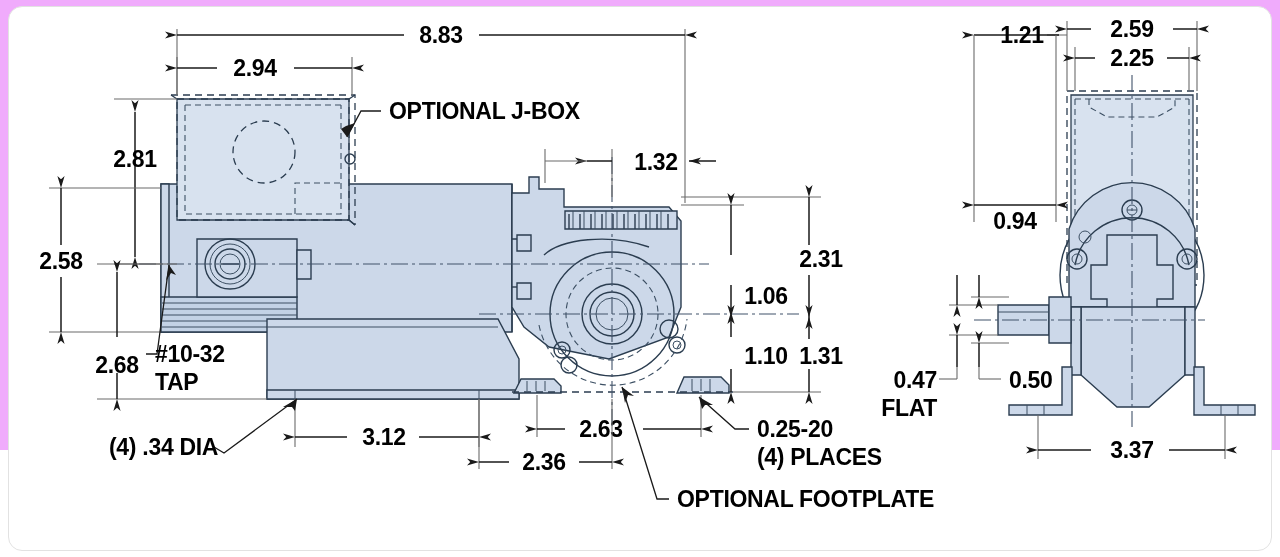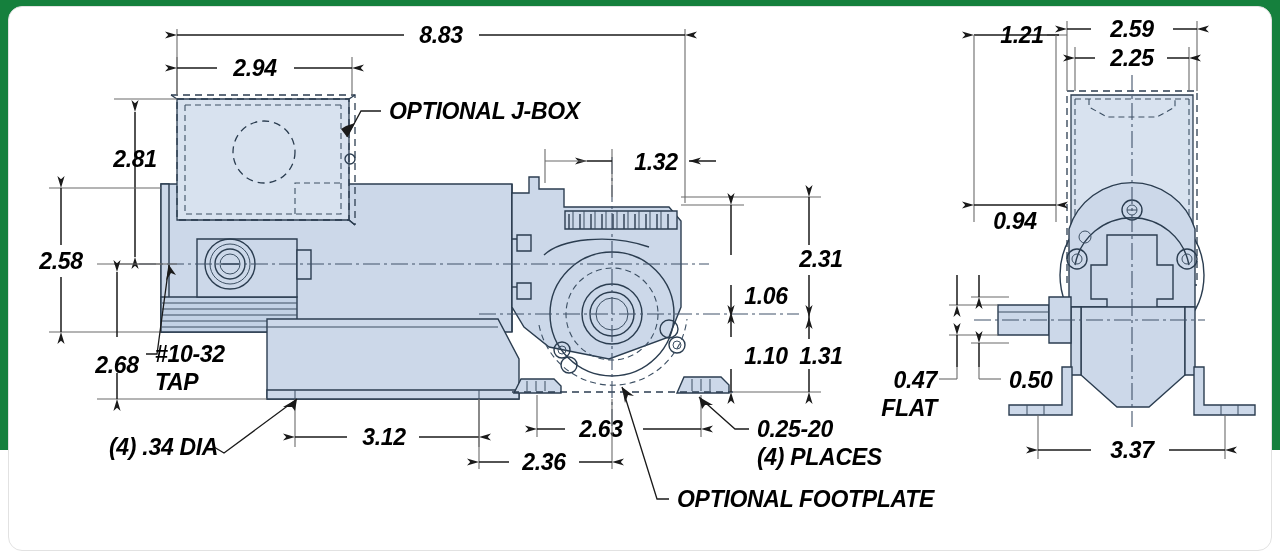--- a/index.html
+++ b/index.html
@@ -4,23 +4,22 @@
 <title>Gearmotor Dimensional Drawing</title>
 <style>
   html,body{margin:0;padding:0;background:#ffffff;}
   body{
     font-family:"Liberation Sans","DejaVu Sans",sans-serif;
     width:1280px;height:557px;overflow:hidden;
   }
   #page{
     position:relative;
     width:1280px;height:450px;
-    background:#15803d;
+    background:#f0abfc;
     box-sizing:border-box;
-    font-style:italic;
   }
   #card{
     position:absolute;
     left:8px;top:6px;
     width:1264px;height:545px;
     background:#ffffff;
     border:1px solid #e2e2e2;
     border-radius:14px;
     box-sizing:border-box;
     overflow:hidden;

